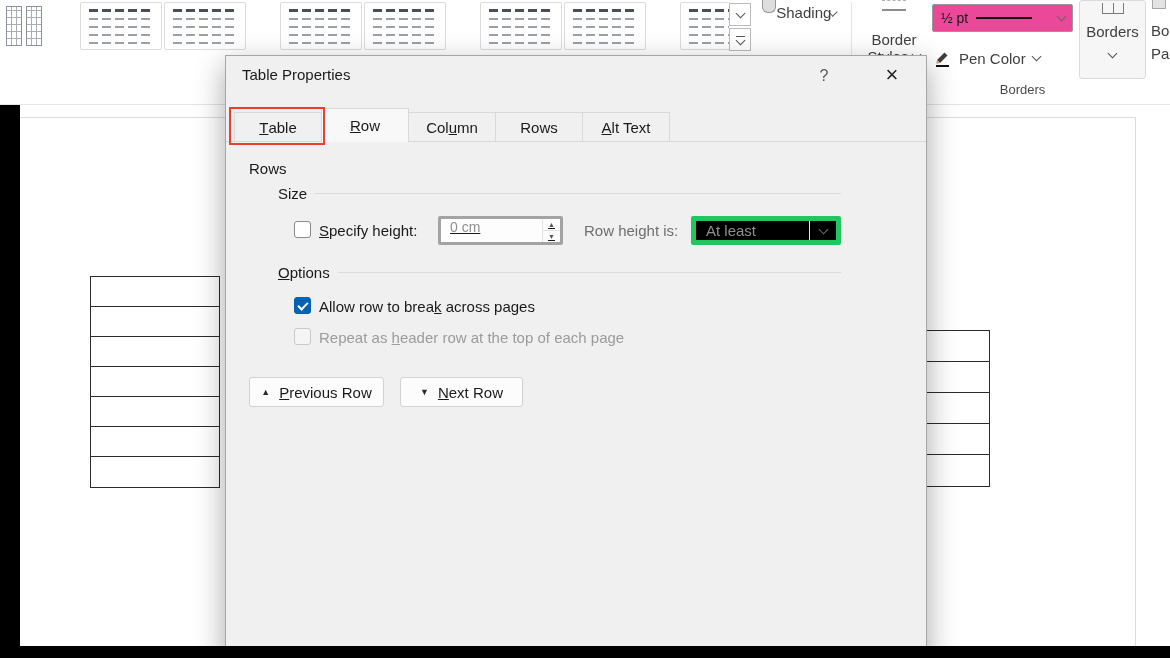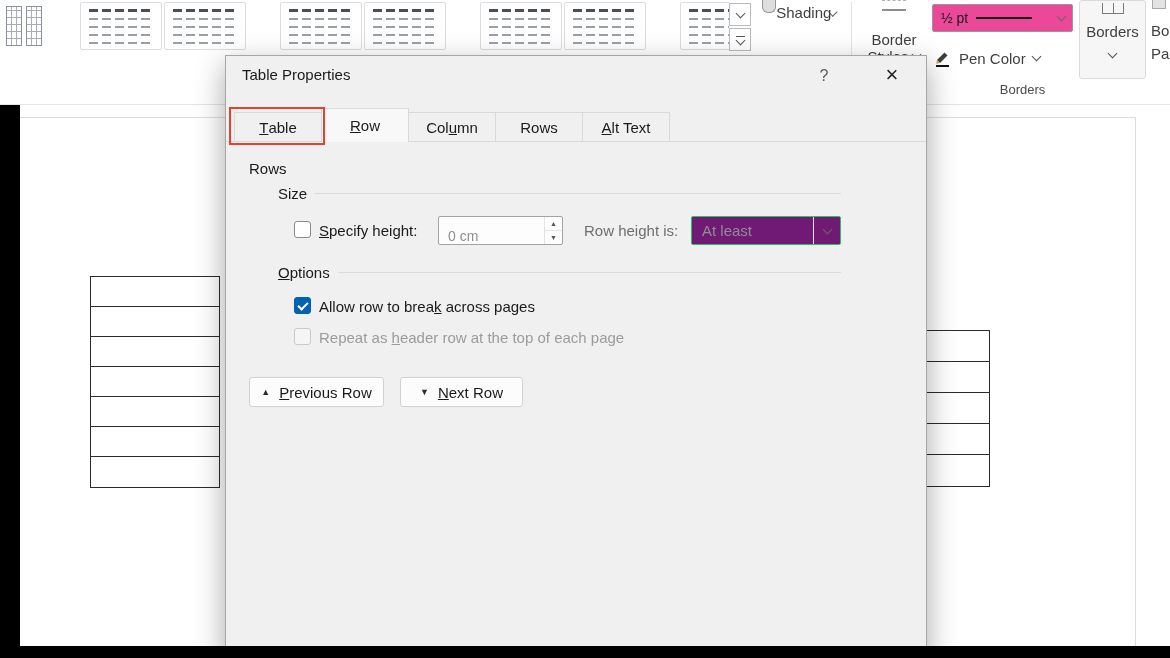--- a/index.html
+++ b/index.html
@@ -97,29 +97,29 @@
   .abs { position:absolute; }
   .grp-line { position:absolute; height:1px; background:#dcdcdc; }
   .cbx { position:absolute; width:17px; height:17px; border:1px solid #8b8b8b; border-radius:3px; background:#fff; }
   .cbx.checked { background:#0062b1; border-color:#0062b1; }
   .cbx.checked::after { content:""; position:absolute; left:3px; top:4px; width:8px; height:4px;
                         border-left:2px solid #fff; border-bottom:2px solid #fff; transform:rotate(-45deg); }
   .cbx.disabled { background:#f5f5f5; border-color:#c9c9c9; }
   .dim { color:#9b9b9b; }
   .mid-dim { color:#6e6e6e; }
   .spin-edit { position:absolute; left:212px; top:160px; width:125px; height:29px;
-               border:1px solid #a3a3a3; background:#fdfdfd; border-radius:2px;
-               display:flex; align-items:flex-end; }
+               border:3px solid #a3a3a3; background:#fdfdfd; border-radius:2px;
+               display:flex; align-items:flex-start;text-decoration:underline; }
   .spin-value { margin-left:9px; color:#8f8f8f; font-size:14px; }
   .spin-btns { margin-left:auto; width:18px; height:100%; display:flex; flex-direction:column; }
   .spin-btn { flex:1; display:flex; align-items:center; justify-content:center;
               font-size:7px; color:#555; border-left:1px solid #e3e3e3; }
   .spin-btn.up { border-bottom:1px solid #e3e3e3; }
   .combo { position:absolute; left:465px; top:160px; width:150px; height:29px;
-           border:1px solid #22c55e; background:#701a75; border-radius:2px;
+           border:5px solid #22c55e; background:#000000; border-radius:2px;
            display:flex; align-items:center; }
   .combo-value { margin-left:10px; color:#8f8f8f; }
   .combo-btn { margin-left:auto; width:27px; align-self:stretch; border-left:1px solid #e3e3e3;
                display:flex; align-items:center; justify-content:center; }
   .combo-btn .chev, .combo-arrow-zone .chev { border-color:#666; }
   .nav-btn { position:absolute; top:321px; height:30px; border:1px solid #d2d2d2; background:#fcfcfc;
              border-radius:3px; display:flex; align-items:center; justify-content:center; gap:9px;
              font-size:15px; color:#1a1a1a; }
   .tri { font-size:9px; color:#2b2b2b; }
   u { text-decoration:underline; }

